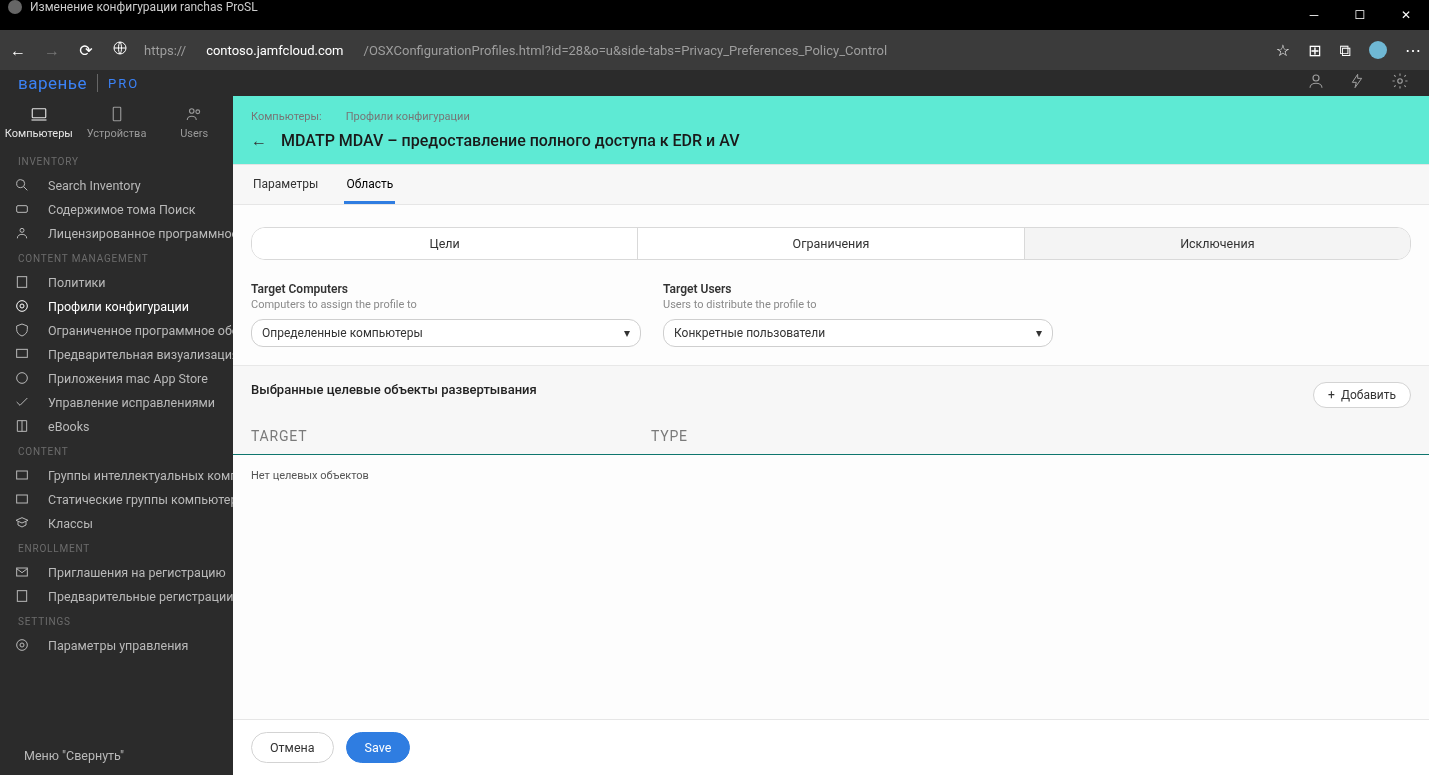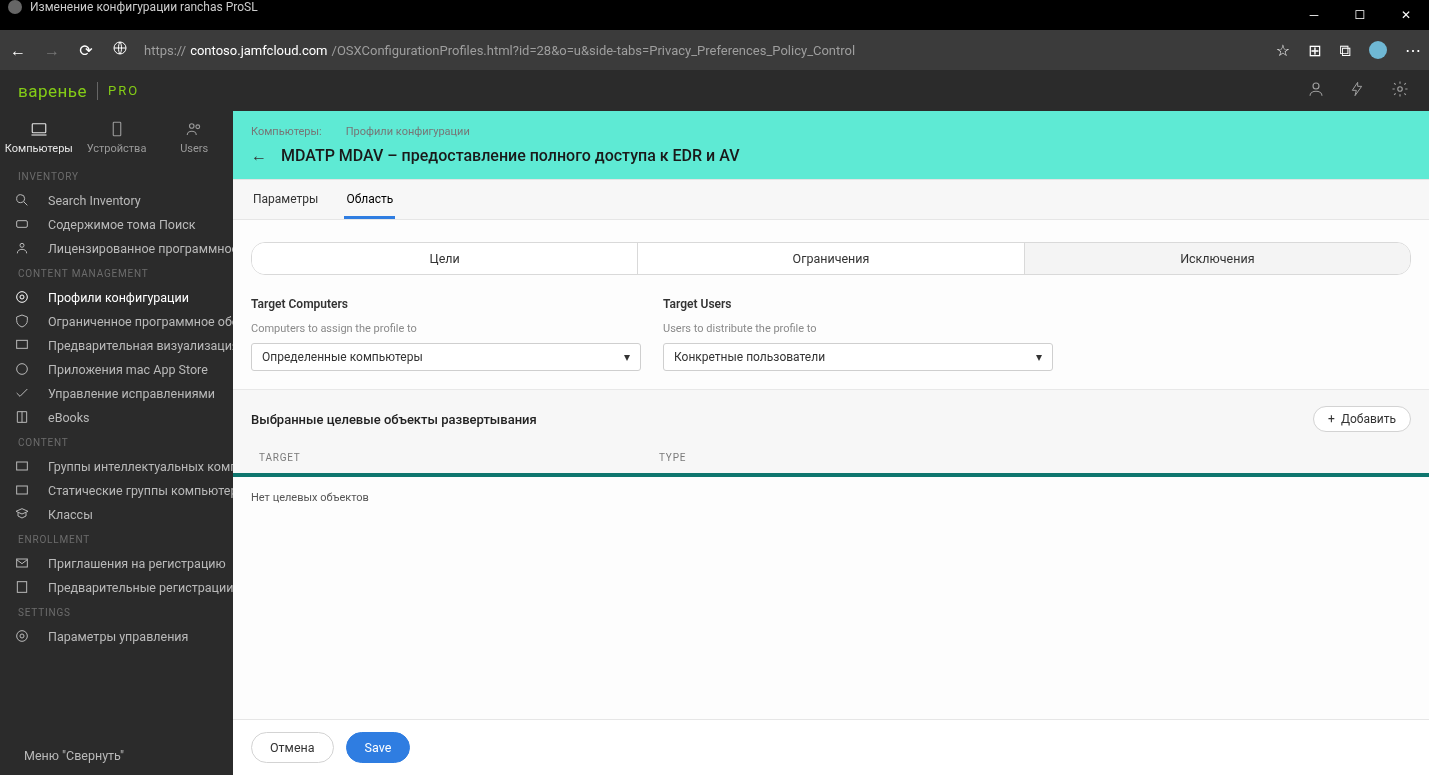--- a/index.html
+++ b/index.html
@@ -3,25 +3,25 @@
 <meta charset="utf-8">
 <style>
 *{box-sizing:border-box;margin:0;padding:0;font-family:-apple-system,BlinkMacSystemFont,"Segoe UI",Roboto,Arial,sans-serif}
 body{width:1429px;height:775px;background:#2b2b2b;overflow:hidden;display:flex;flex-direction:column}
 .titlebar{height:30px;background:#000;display:flex;align-items:flex-start;color:#ccc;font-size:12px;padding-left:8px}
 .titlebar .fav{width:14px;height:14px;border-radius:50%;background:#666;margin-right:8px}
 .titlebar .spacer{flex:1}
 .win-btn{width:46px;height:30px;display:flex;align-items:center;justify-content:center;color:#fff}
 .browser-bar{height:40px;background:#3b3b3b;display:flex;align-items:center;padding:0 8px;gap:14px}
 .nav-btn{color:#fff;width:20px;text-align:center}
-.url-wrap{flex:1;display:flex;align-items:center;gap:4px;color:#fff;font-size:13px}
+.url-wrap{flex:1;display:flex;align-items:center;gap:20px;color:#fff;font-size:13px}
 .url-wrap .dim{color:#9e9e9e}
 .right-icons{display:flex;gap:18px;align-items:center;color:#fff}
 .app{flex:1;display:flex;flex-direction:column}
-.app-header{height:41px;background:#2b2b2b;display:flex;align-items:center;padding:0 18px;color:#84cc16}
+.app-header{height:26px;background:#2b2b2b;display:flex;align-items:center;padding:0 18px;color:#3b82f6}
 .brand{font-size:17px;letter-spacing:.5px}
 .brand-sep{width:1px;height:18px;background:#666;margin:0 10px}
 .brand-pro{font-size:13px;letter-spacing:2px}
 .app-header .spacer{flex:1}
 .hdr-icon{width:20px;color:#a0a0a0;margin-left:22px}
 .app-body{flex:1;display:flex;background:#2b2b2b}
 .sidebar{width:233px;background:#2b2b2b;color:#b9b9b9;display:flex;flex-direction:column;font-size:12.5px;overflow:hidden}
 .tabs3{display:flex;height:52px}
 .tab3{flex:1;display:flex;flex-direction:column;align-items:center;justify-content:center;gap:4px;font-size:11px;color:#9a9a9a}
 .tab3.active{color:#e6e6e6}
@@ -40,27 +40,27 @@
 .subtab{padding:12px 2px 10px;border-bottom:3px solid transparent}
 .subtab.active{border-bottom-color:#2f7de1;color:#000}
 .content{flex:1;overflow:auto;background:#fdfdfd}
 .seg-wrap{padding:22px 18px 0}
 .seg{display:flex;border:1px solid #d9d9d9;border-radius:14px;overflow:hidden;background:#fff}
 .seg-item{flex:1;text-align:center;padding:8px 0;font-size:12.5px;color:#333;border-right:1px solid #d9d9d9}
 .seg-item:last-child{border-right:none;background:#f4f4f4}
 .seg-item.active{background:#fff}
 .fields{display:flex;gap:22px;padding:22px 18px 18px}
 .field{flex:0 0 390px}
-.field-label{font-size:12px;font-weight:600;color:#333;margin-bottom:11px}
+.field-label{font-size:12px;font-weight:600;color:#333;margin-bottom:2px}
 .field-help{font-size:11px;color:#8a8a8a;margin-bottom:8px}
-.select{border:1px solid #cfcfcf;border-radius:3px;padding:6px 10px;font-size:12px;color:#333;display:flex;align-items:center;justify-content:space-between;background:#fff}
-.deploy-hdr{display:flex;align-items:center;justify-content:space-between;padding:16px 18px 10px;border-top:1px solid #e8e8e8;background:#f7f7f7}
+.select{border:1px solid #cfcfcf;border-radius:12px;padding:6px 10px;font-size:12px;color:#333;display:flex;align-items:center;justify-content:space-between;background:#fff}
+.deploy-hdr{display:flex;align-items:flex-start;justify-content:space-between;padding:16px 18px 10px;border-top:1px solid #e8e8e8;background:#f7f7f7}
 .deploy-hdr h2{font-size:13px;font-weight:500;color:#222}
 .add-btn{border:1px solid #d3d3d3;border-radius:20px;background:#fff;padding:5px 14px;font-size:12px;color:#333;display:flex;align-items:center;gap:6px}
-.tbl-head{display:flex;padding:10px 26px;border-bottom:4px solid #0f766e;font-size:10px;letter-spacing:.8px;color:#7a7a7a;background:#f7f7f7}
+.tbl-head{display:flex;padding:10px 18px;border-bottom:1px solid #0f766e;font-size:14px;letter-spacing:.8px;color:#7a7a7a;background:#f7f7f7}
 .tbl-head .c1{flex:0 0 400px}
 .empty{padding:14px 18px;font-size:11px;color:#555}
 .footer{border-top:1px solid #e6e6e6;padding:12px 18px;display:flex;gap:12px;background:#fff}
 .btn{border-radius:16px;padding:7px 18px;font-size:12.5px;border:1px solid #d3d3d3;background:#fff;color:#333}
 .btn.primary{background:#2f7de1;border-color:#2f7de1;color:#fff}
 svg{stroke:currentColor;fill:none;stroke-width:1.5}
 </style>
 </head>
 <body>
 
@@ -166,20 +166,28 @@
           <span class="sic">
             <svg viewBox="0 0 24 24">
               <circle cx="12" cy="8" r="3"></circle>
               <path d="M5 20c0-4 3-6 7-6s7 2 7 6"></path>
             </svg>
           </span>
           <span>Лицензированное программное об</span>
         </div>
 
       <div class="side-head">CONTENT MANAGEMENT</div>
+      <div class="side-item">
+          <span class="sic">
+            <svg viewBox="0 0 24 24">
+              <rect x="5" y="4" width="14" height="16"></rect>
+            </svg>
+          </span>
+          <span>Политики</span>
+        </div>
       <div class="side-item active">
           <span class="sic">
             <svg viewBox="0 0 24 24">
               <circle cx="12" cy="12" r="3"></circle>
               <circle cx="12" cy="12" r="8"></circle>
             </svg>
           </span>
           <span>Профили конфигурации</span>
         </div>
       <div class="side-item">

